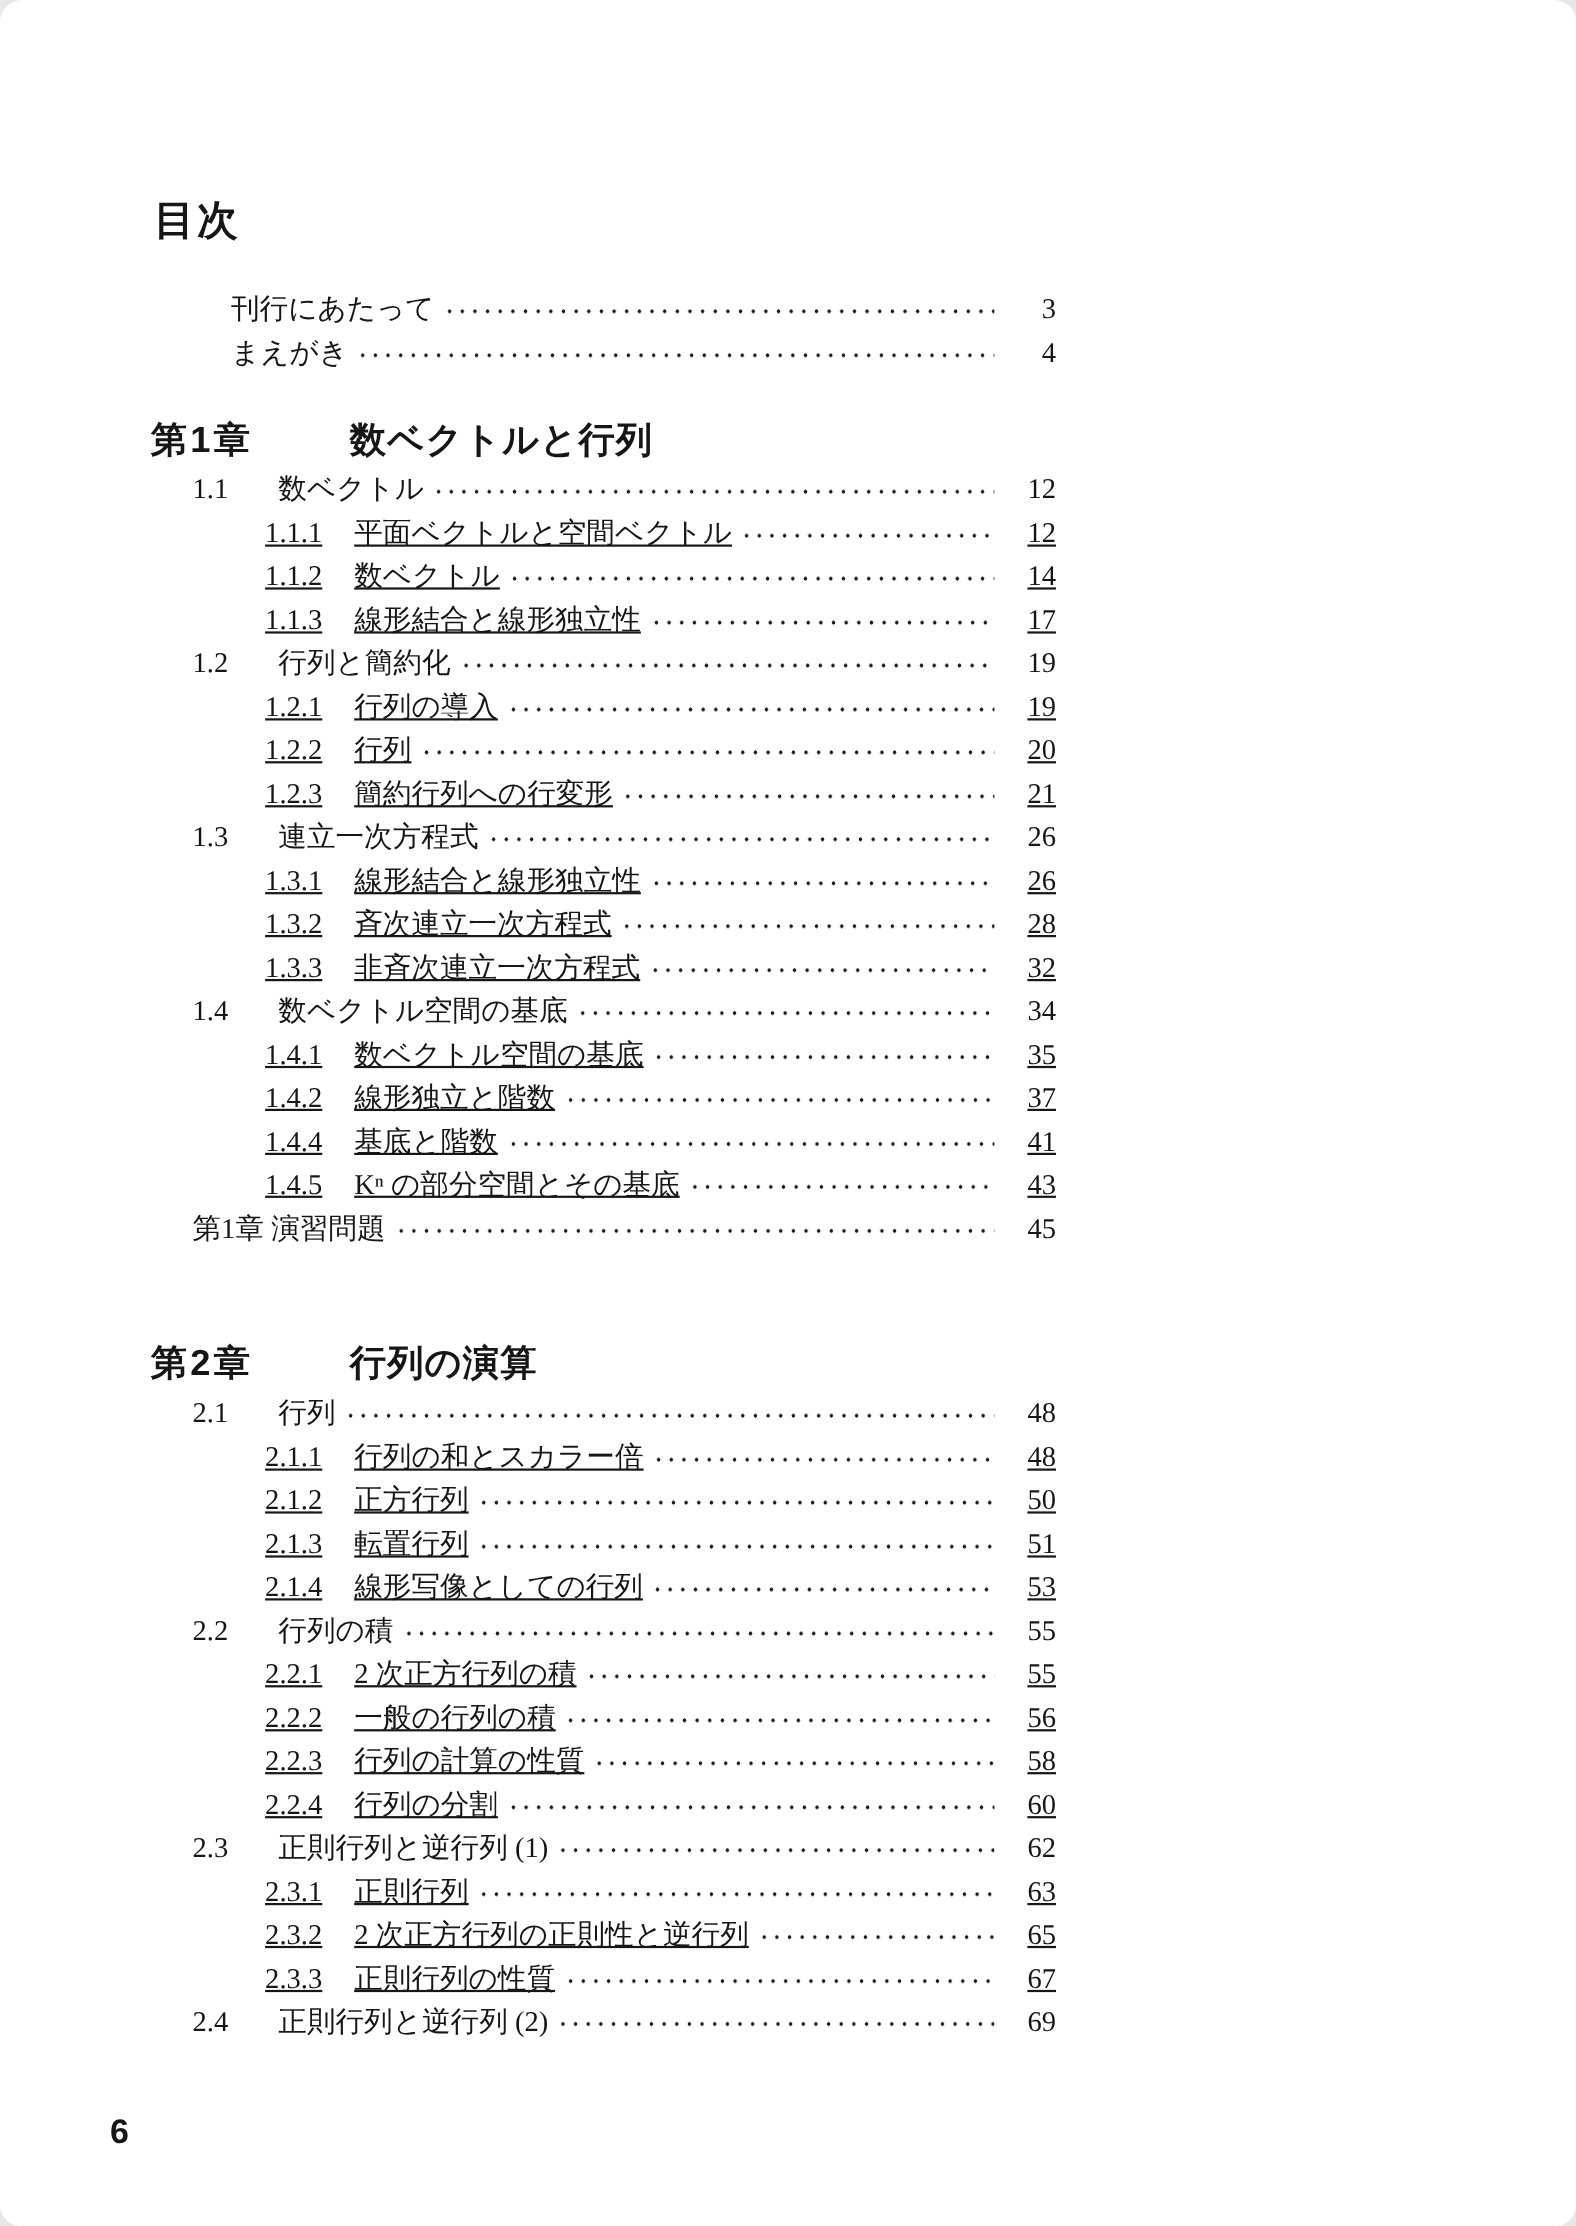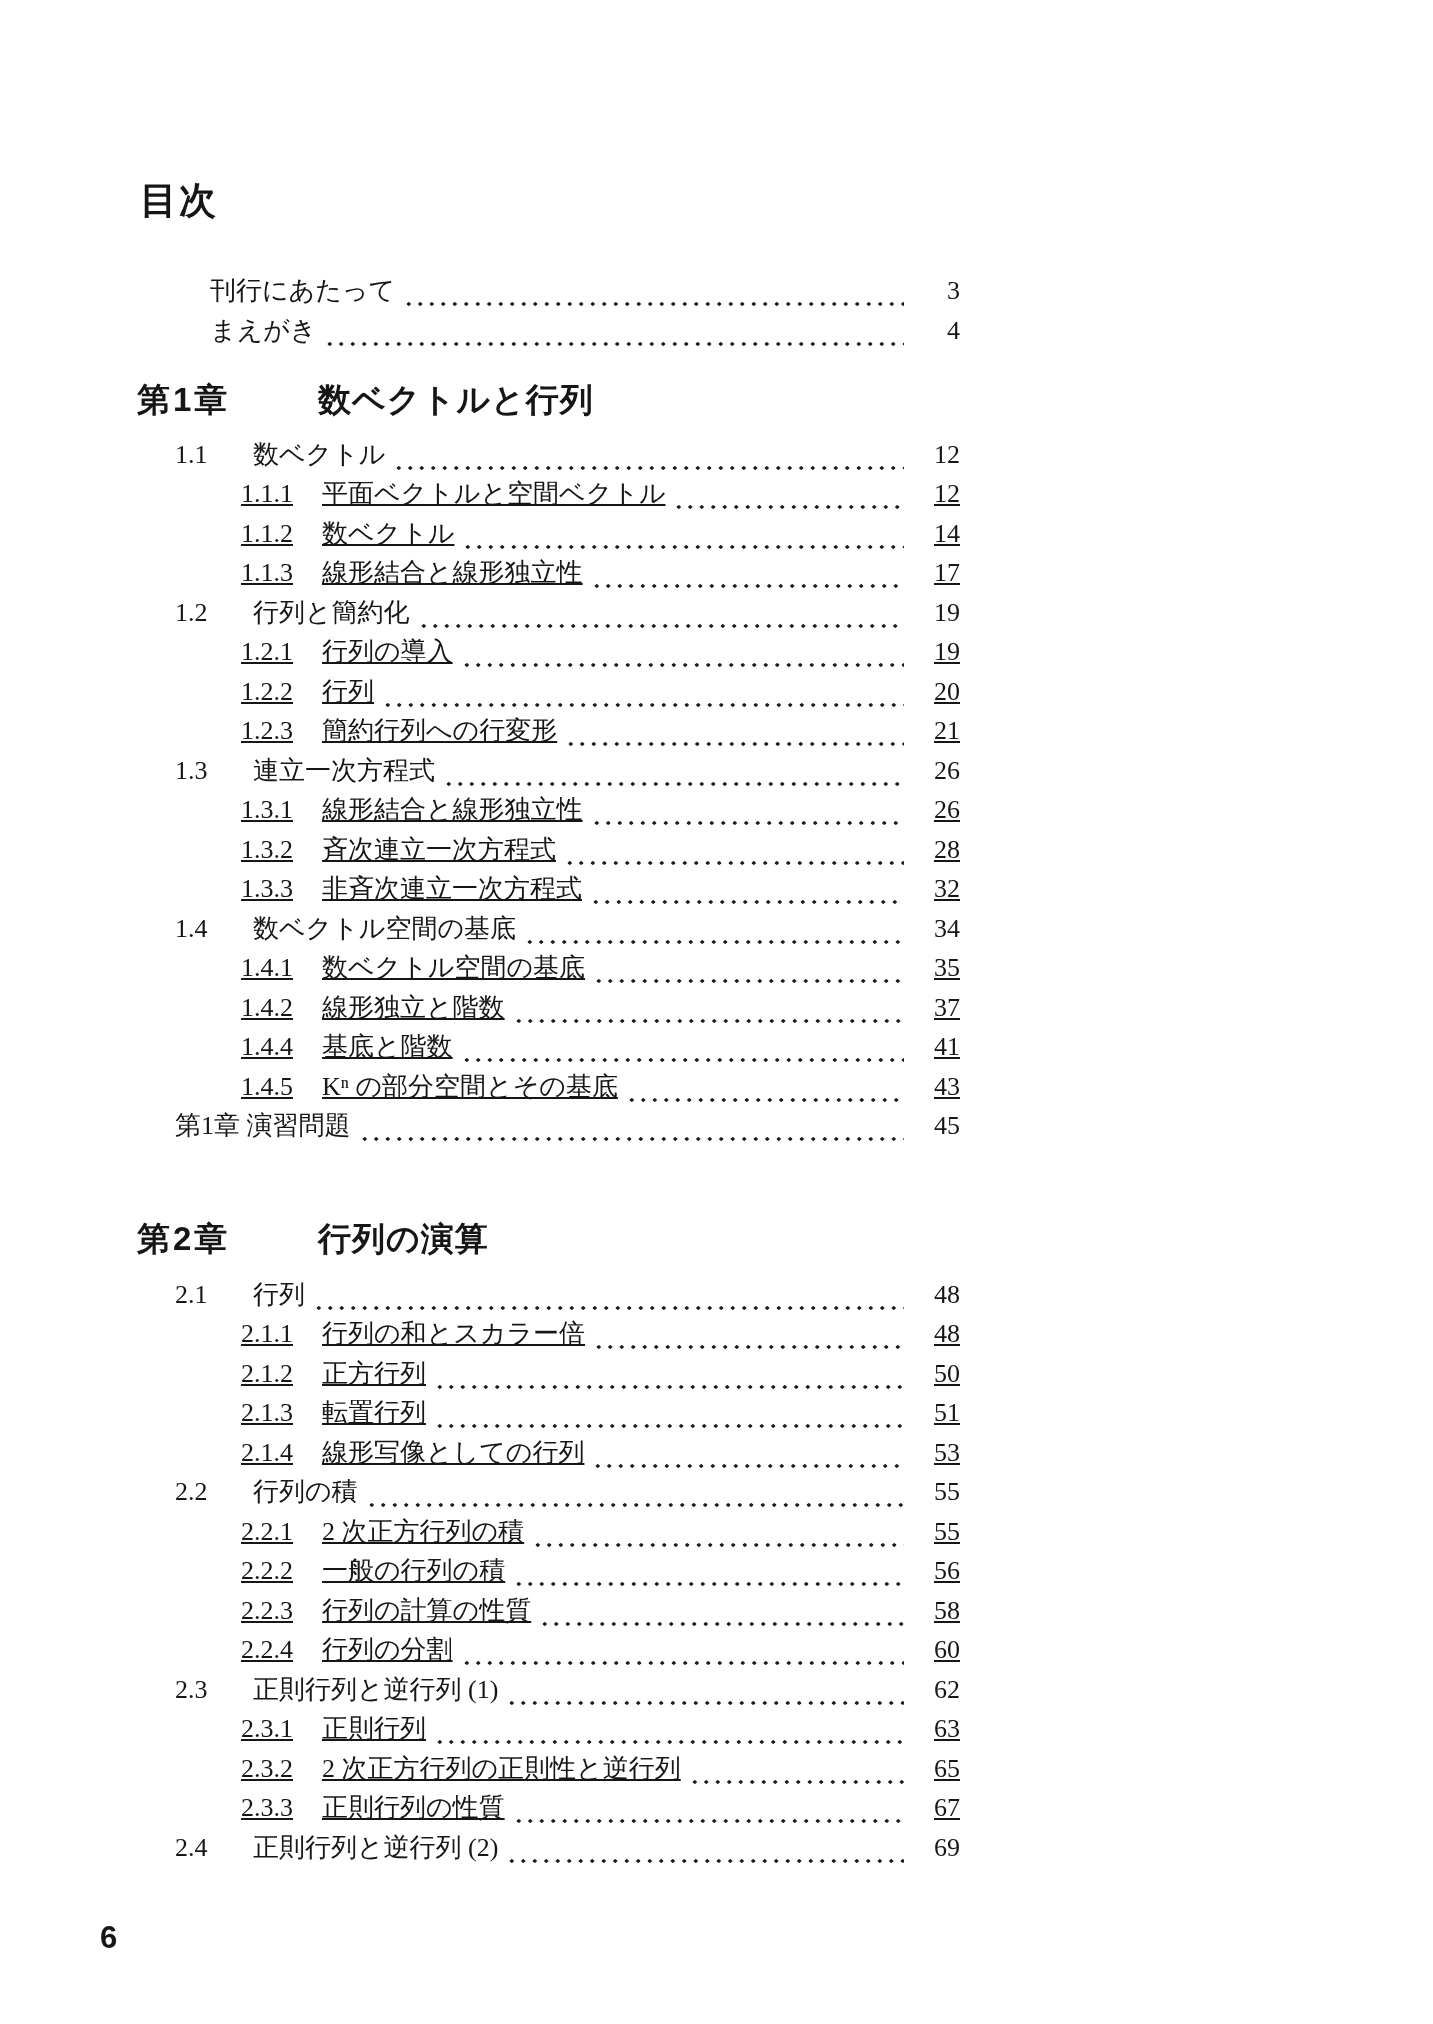--- a/index.html
+++ b/index.html
@@ -4,38 +4,39 @@
 <style>
   html,body { margin:0; padding:0; background:#e8e8e8; }
   .page {
     position:relative;
     width:1433px; height:2024px;
     margin:0 auto;
     background:#ffffff;
     color:#161616;
     font-family:"Liberation Serif", serif;
     overflow:hidden;
+    border-radius:20px;
   }
   .toc-title {
     position:absolute; left:140px; top:181px; margin:0;
     font-family:"Liberation Sans", sans-serif;
     font-weight:700; font-size:37px; line-height:40px; letter-spacing:2px;
   }
   .block { position:absolute; left:140px; width:820px; }
   .chapter-heading {
     position:absolute; left:137px; width:860px;
     display:flex; align-items:baseline;
     font-family:"Liberation Sans", sans-serif;
     font-weight:700; font-size:33px; line-height:44px;
     white-space:nowrap;
   }
   .ch-label { flex:none; width:181px; letter-spacing:3px; }
   .ch-title { flex:none; letter-spacing:1px; }
   .toc-row {
-    display:flex; align-items:flex-end;
+    display:flex; align-items:flex-start;
     height:39.5px; padding-left:35px;
     font-size:26px; line-height:30px;
   }
   .toc-row.fm  { padding-left:70px; height:40px; }
   .toc-row.sub { padding-left:101px;text-decoration:underline; }
   .num   { flex:none; white-space:nowrap; }
   .toc-row.sec .num { width:78px; }
   .toc-row.sub .num { width:81px; }
   .title { flex:none; white-space:nowrap; padding-right:6px; }
   .leader {

